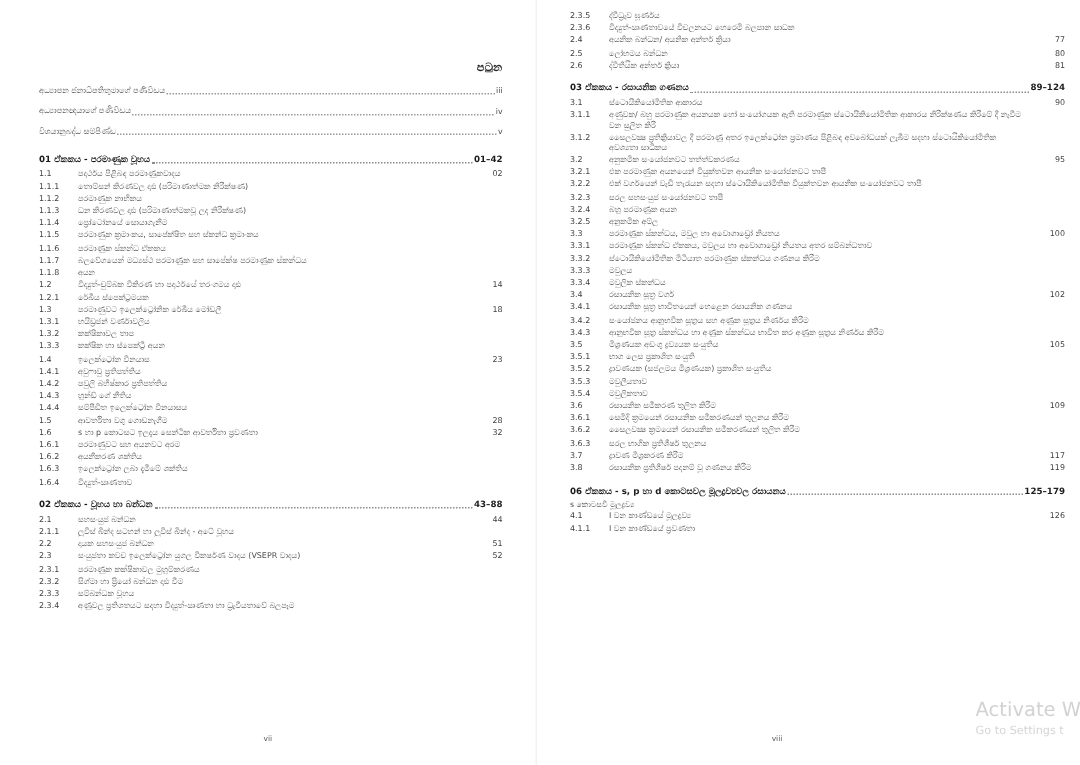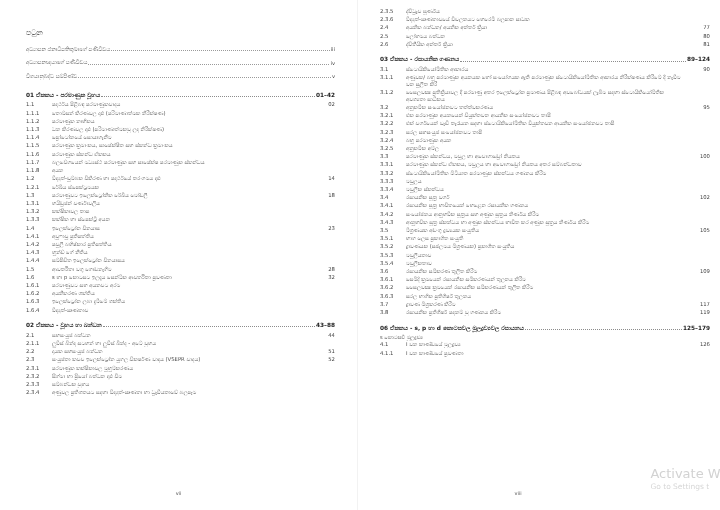--- a/index.html
+++ b/index.html
@@ -32,25 +32,25 @@
     width: 357px;
     padding: 24px 22px 0 26px;
   }
   .page-right {
     width: 363px;
     padding: 8px 10px 0 22px;
     border-left: 1px solid #f2f2f2;
   }
 
   .toc-title {
-    text-align: left;
+    text-align: right;
     font-size: 7.5px;
-    font-weight: normal;
+    font-weight: bold;
     color: #2a2a2a;
-    margin: 4px 0 9px 0;
+    margin: 16px 0 9px 0;
     letter-spacing: 0.2px;
   }
 
   
   .front-row {
     display: flex;
     align-items: flex-end;
     font-size: 5.4px;
     color: #4a4a4a;
     margin-bottom: 7.5px;

